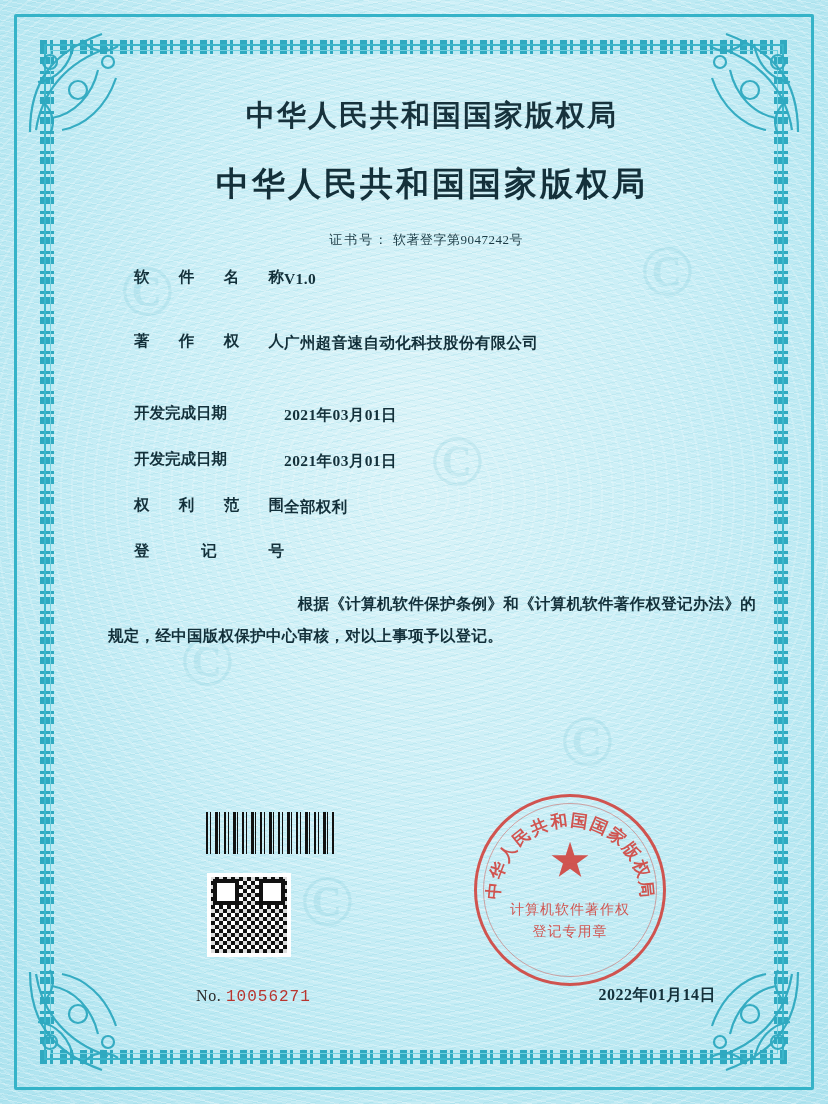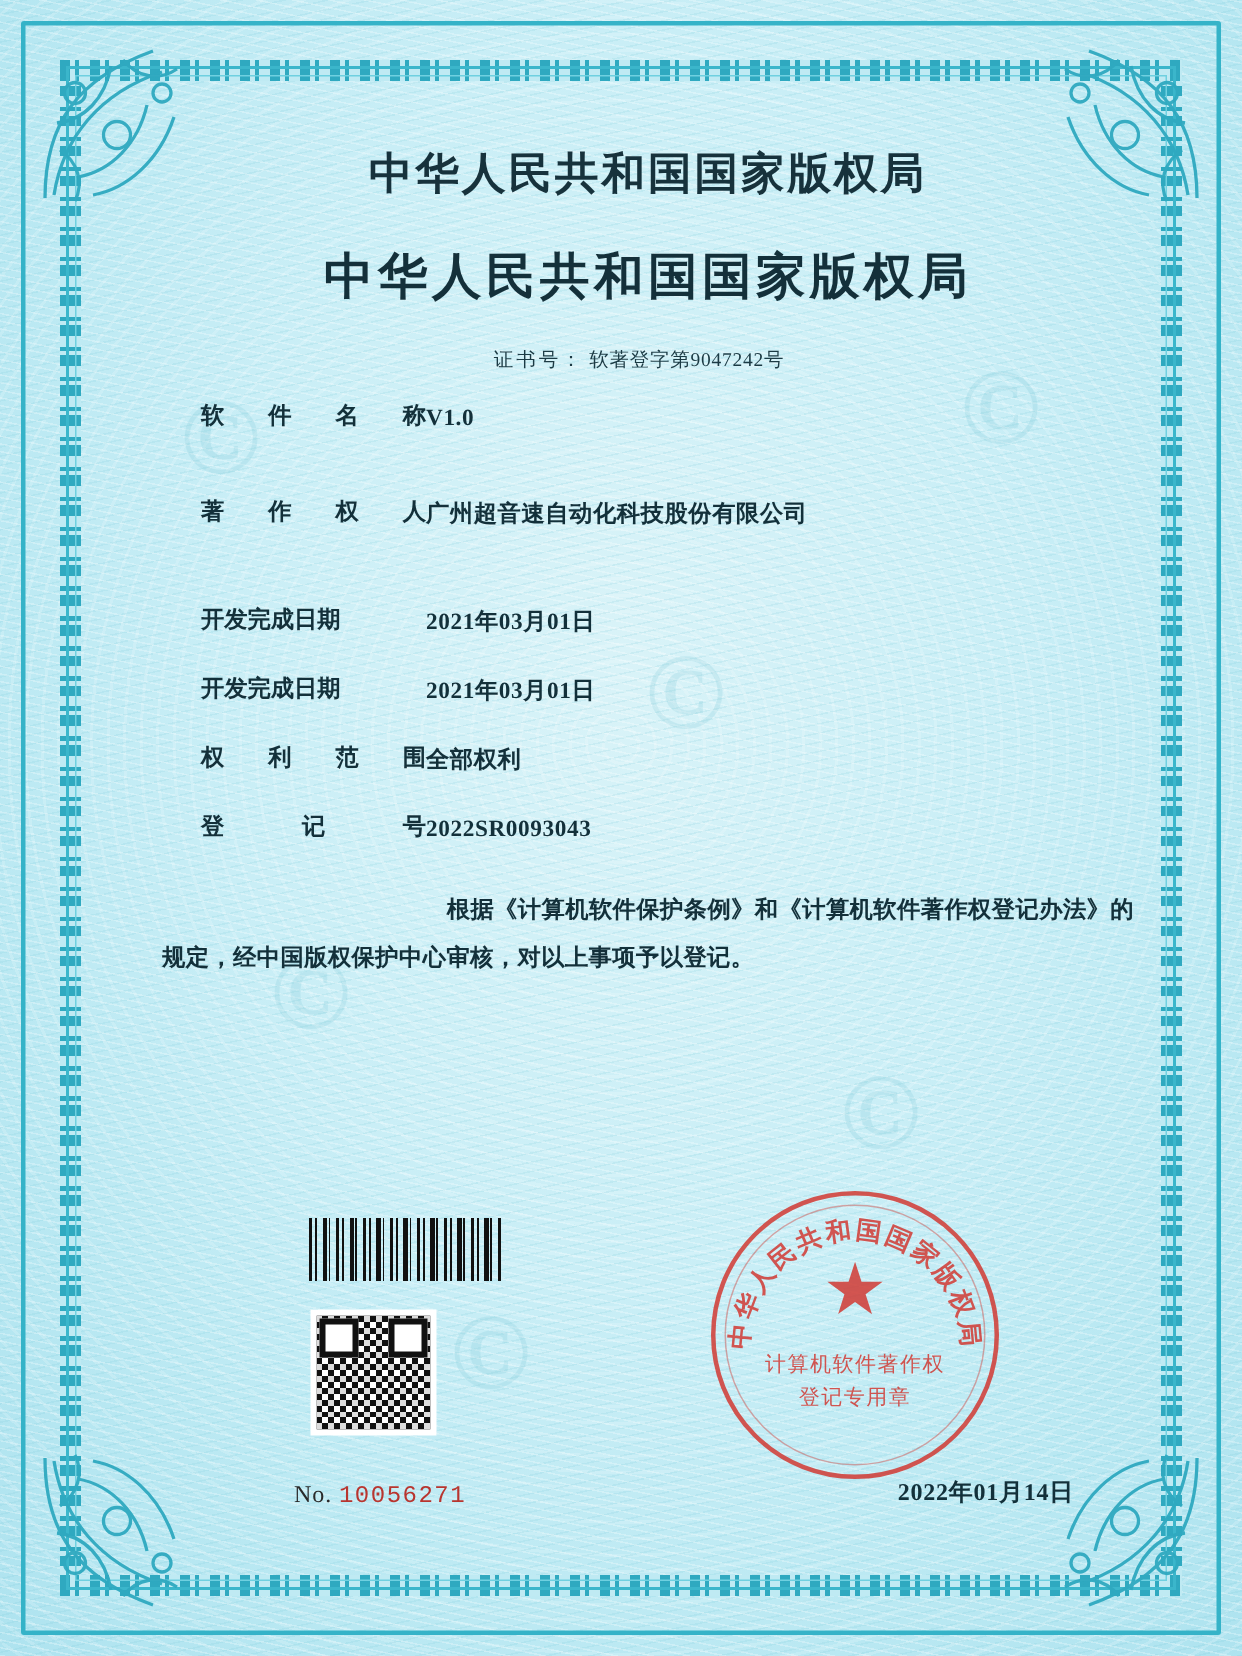--- a/index.html
+++ b/index.html
@@ -418,21 +418,20 @@
         </div>
         <div class="f-value">全部权利</div>
       </div>
 
       <div class="field">
         <div class="f-label spread">
           <span>登</span>
           <span>记</span>
           <span>号</span>
         </div>
-        <div class="f-value">2022SR0093043</div>
       </div>
 
     </div>
 
     <div class="statement">
       <span class="p1">根据《计算机软件保护条例》和《计算机软件著作权登记办法》的</span>
       <span class="p2">规定，经中国版权保护中心审核，对以上事项予以登记。</span>
     </div>
 
     <div class="bottom">

